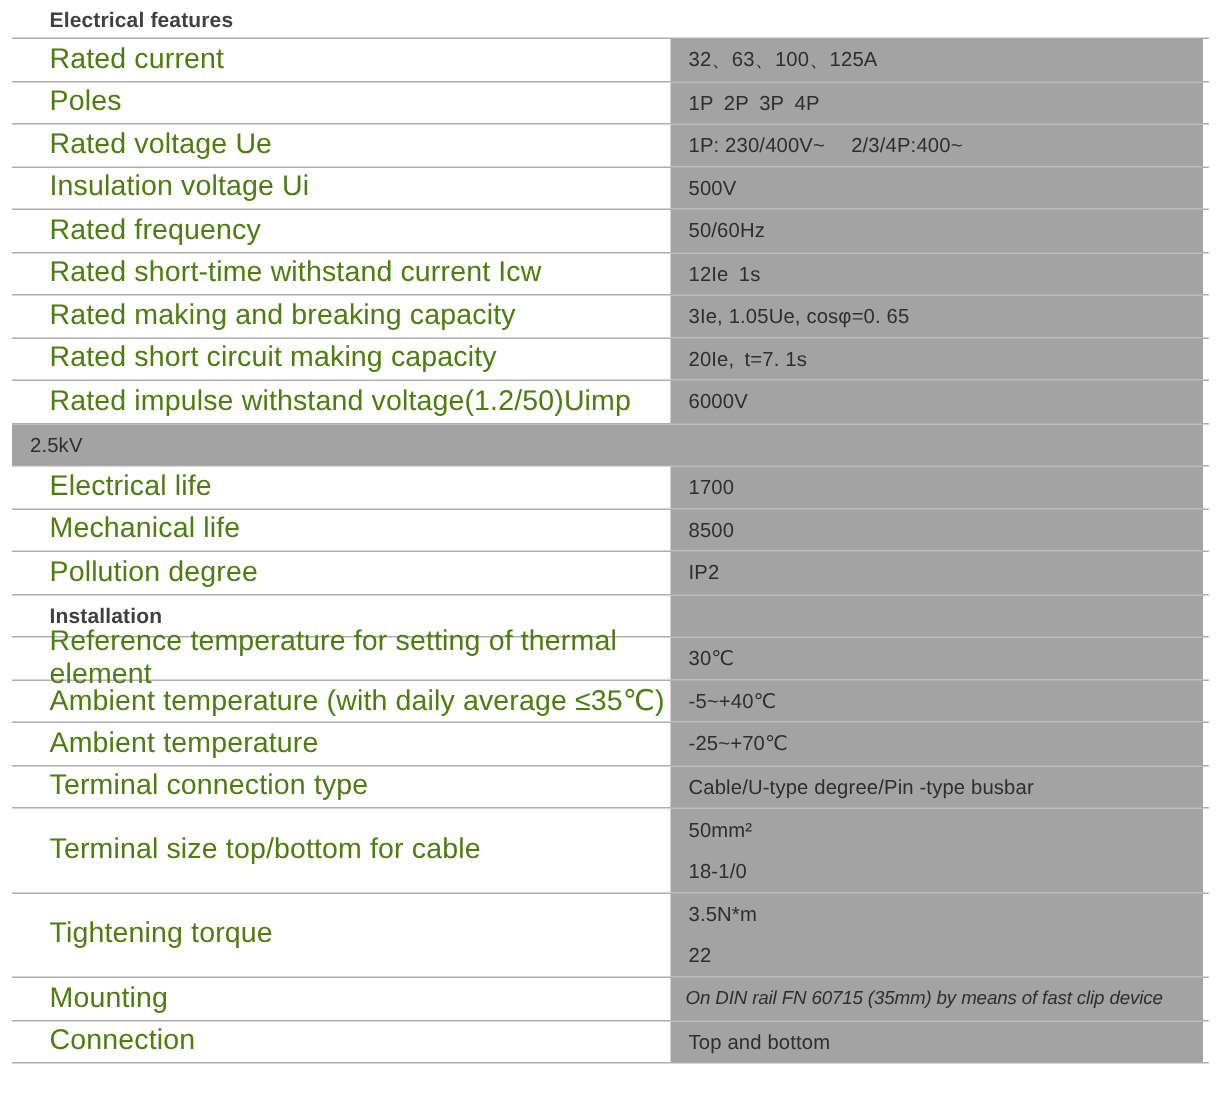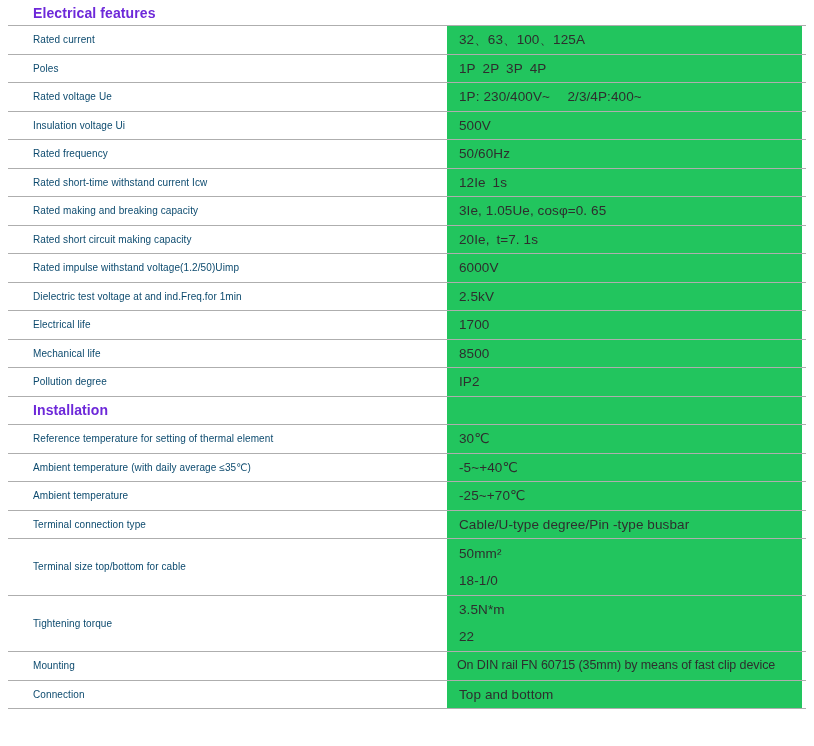--- a/index.html
+++ b/index.html
@@ -23,48 +23,49 @@
     border-bottom: 1px solid #aeaeae;
   }
   .row.tall { height: 56.5px; }
   .row.header-first { height: 26px; }
   .cell-label {
     width: 439px;
     box-sizing: border-box;
     padding-left: 25px;
     display: flex;
     align-items: center;
-    font-size: 10px;
-    color: #0c4a6e;
+    font-size: 19px;
+    color: #4d7c0f;
     letter-spacing: 0.1px;
   }
   .cell-value {
     flex: 1;
     margin-right: 4px;
-    background: #22c55e;
+    background: #a3a3a3;
     display: flex;
     align-items: center;
     box-sizing: border-box;
     padding-left: 12px;
     font-size: 13.5px;
     color: #2e2e2e;
     white-space: pre-line;
     line-height: 27px;
     letter-spacing: 0.1px;
   }
   .row.header .cell-label {
     font-weight: bold;
     font-size: 14px;
-    color: #6d28d9;
+    color: #404040;
   }
   .row.header-first .cell-value { background: transparent; }
   .cell-value.condensed {
     font-size: 12.5px;
     letter-spacing: -0.1px;
     padding-left: 10px;
+    font-style: italic;
   }
 </style>
 </head>
 <body>
 
 <div class="spec-table">
 
   <div class="row header header-first">
     <div class="cell-label">Electrical features</div>
     <div class="cell-value"></div>
@@ -110,21 +111,20 @@
     <div class="cell-value">20Ie, t=7. 1s</div>
   </div>
 
 
   <div class="row">
     <div class="cell-label">Rated impulse withstand voltage(1.2/50)Uimp</div>
     <div class="cell-value">6000V</div>
   </div>
 
   <div class="row">
-    <div class="cell-label">Dielectric test voltage at and ind.Freq.for 1min</div>
     <div class="cell-value">2.5kV</div>
   </div>
 
   <div class="row">
     <div class="cell-label">Electrical life</div>
     <div class="cell-value">1700</div>
   </div>
 
   <div class="row">
     <div class="cell-label">Mechanical life</div>

